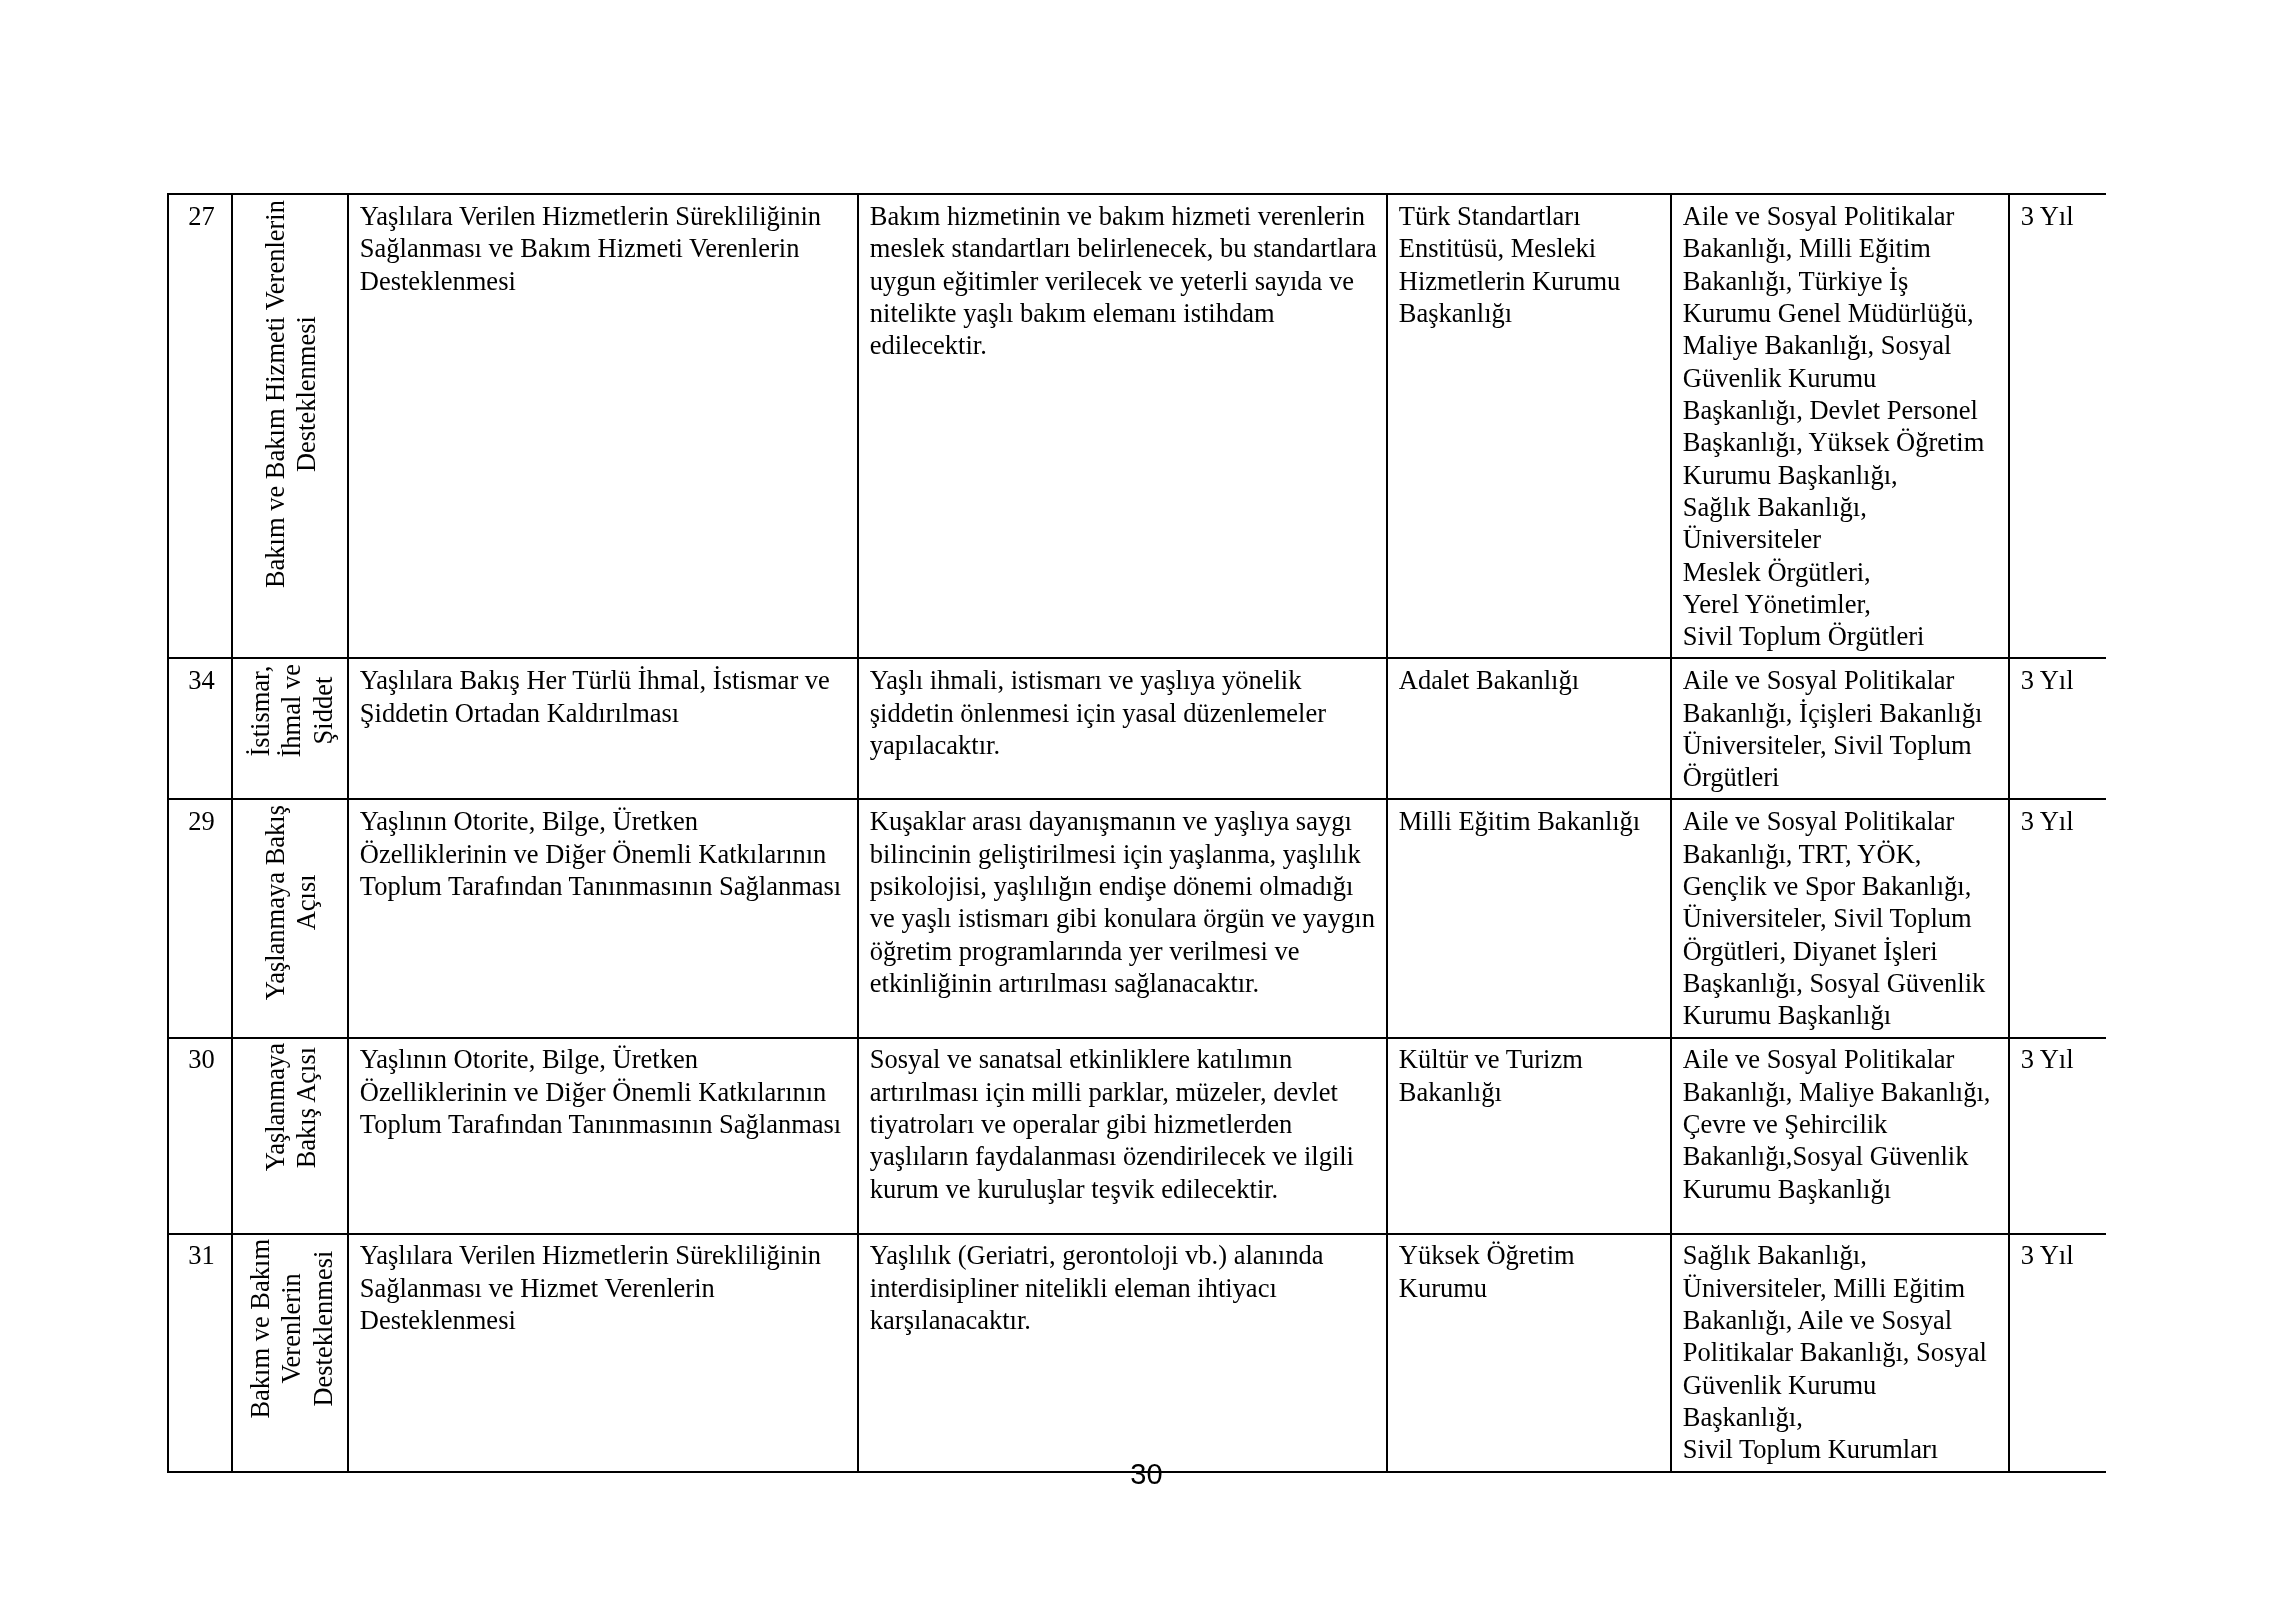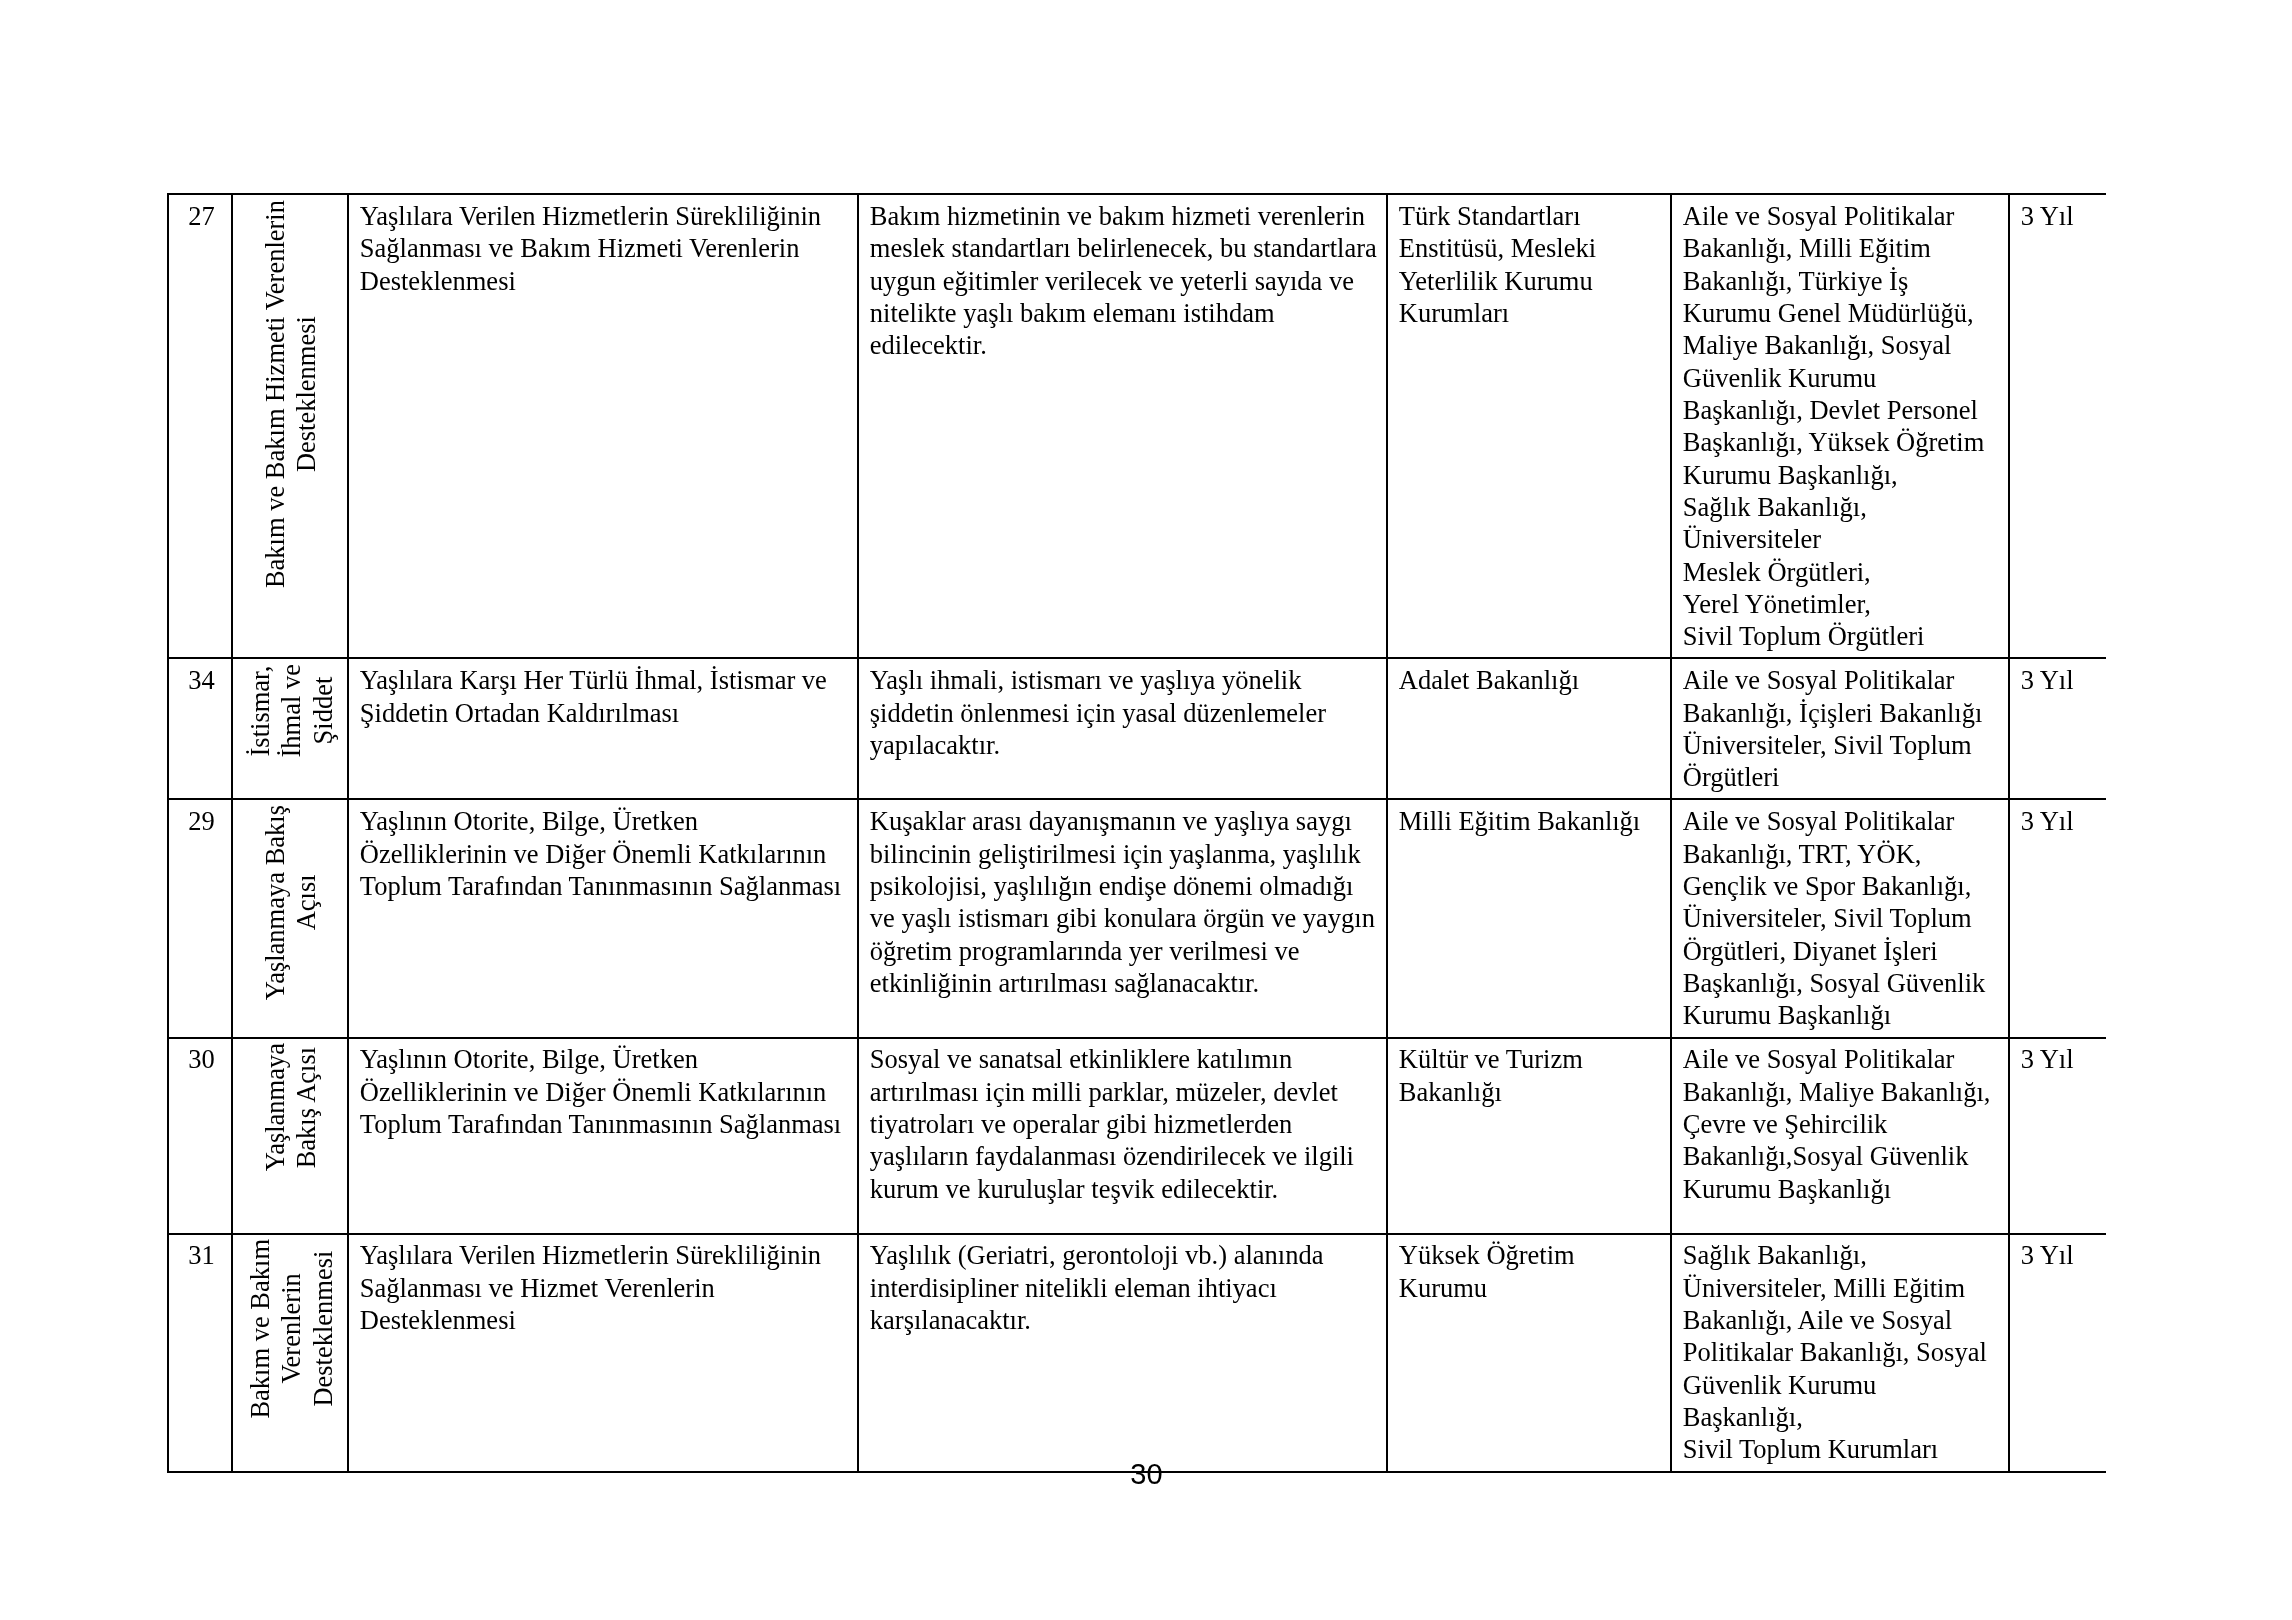--- a/index.html
+++ b/index.html
@@ -85,35 +85,35 @@
       <col style="width:338px">
       <col style="width:110px">
     </colgroup>
     <tbody>
       <tr class="r27">
         <td class="num">27</td>
         <td class="area"><span class="vtext">Bakım ve Bakım Hizmeti Verenlerin
 Desteklenmesi</span></td>
         <td>Yaşlılara Verilen Hizmetlerin Sürekliliğinin Sağlanması ve Bakım Hizmeti Verenlerin Desteklenmesi</td>
         <td>Bakım hizmetinin ve bakım hizmeti verenlerin meslek standartları belirlenecek, bu standartlara uygun eğitimler verilecek ve yeterli sayıda ve nitelikte yaşlı bakım elemanı istihdam edilecektir.</td>
-        <td>Türk Standartları Enstitüsü,  Mesleki Yeterlilik Kurumu Kurumları</td>
+        <td>Türk Standartları Enstitüsü,  Mesleki Hizmetlerin Kurumu Başkanlığı</td>
         <td>Aile ve Sosyal Politikalar Bakanlığı,  Milli Eğitim Bakanlığı, Türkiye İş Kurumu Genel Müdürlüğü, Maliye Bakanlığı, Sosyal Güvenlik Kurumu Başkanlığı, Devlet Personel Başkanlığı, Yüksek Öğretim Kurumu Başkanlığı,
 Sağlık Bakanlığı,
 Üniversiteler
 Meslek Örgütleri,
 Yerel Yönetimler,
 Sivil Toplum Örgütleri</td>
         <td class="duration">3 Yıl</td>
       </tr>
       <tr class="r28">
         <td class="num">34</td>
         <td class="area"><span class="vtext">İstismar,
 İhmal ve
 Şiddet</span></td>
-        <td>Yaşlılara Karşı Her Türlü İhmal, İstismar ve Şiddetin Ortadan Kaldırılması</td>
+        <td>Yaşlılara Bakış Her Türlü İhmal, İstismar ve Şiddetin Ortadan Kaldırılması</td>
         <td>Yaşlı ihmali, istismarı ve yaşlıya yönelik şiddetin önlenmesi için yasal düzenlemeler yapılacaktır.</td>
         <td>Adalet Bakanlığı</td>
         <td>Aile ve Sosyal Politikalar Bakanlığı, İçişleri Bakanlığı Üniversiteler, Sivil Toplum Örgütleri</td>
         <td class="duration">3 Yıl</td>
       </tr>
       <tr class="r29">
         <td class="num">29</td>
         <td class="area"><span class="vtext">Yaşlanmaya Bakış
 Açısı</span></td>
         <td>Yaşlının Otorite, Bilge, Üretken Özelliklerinin ve Diğer Önemli Katkılarının Toplum Tarafından Tanınmasının Sağlanması</td>

